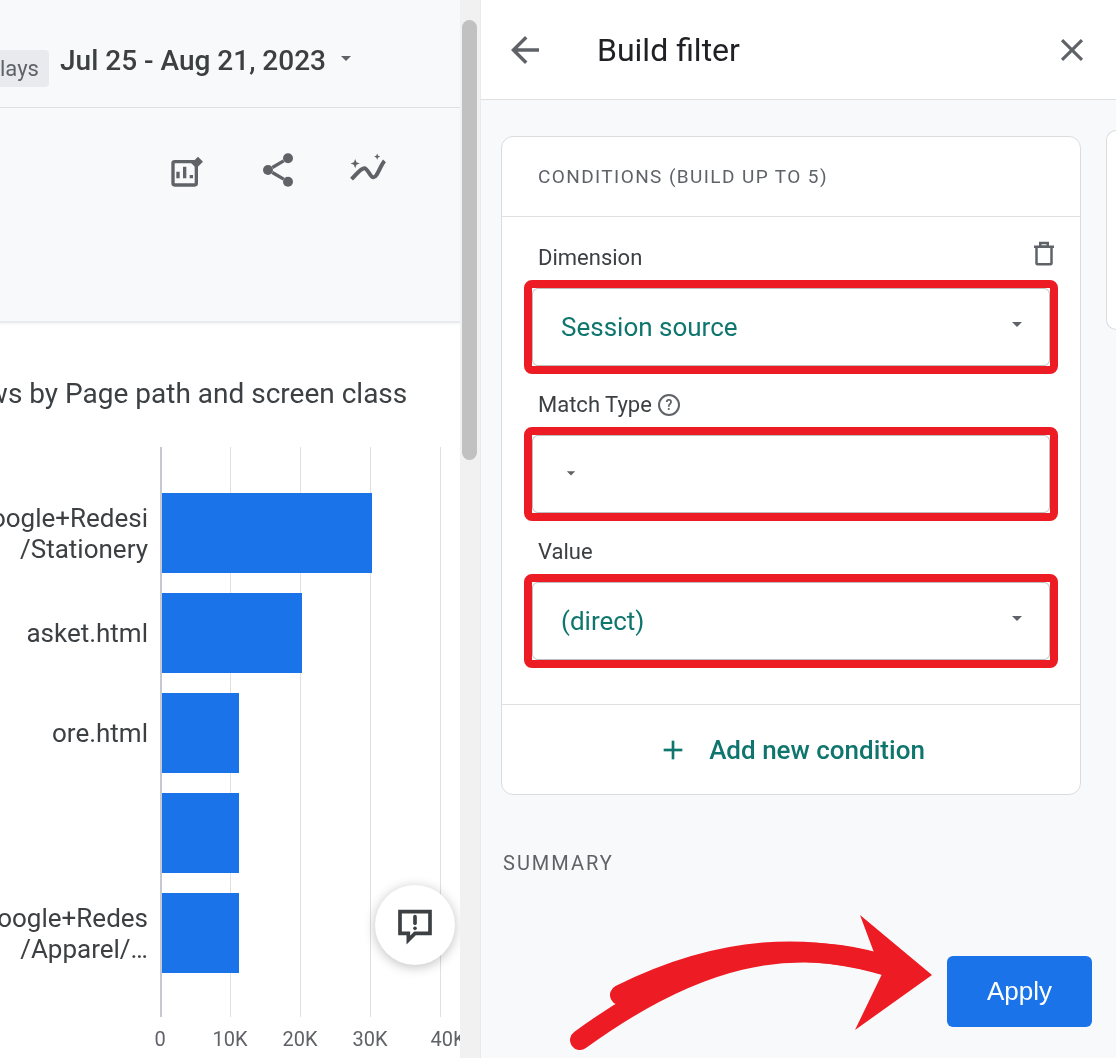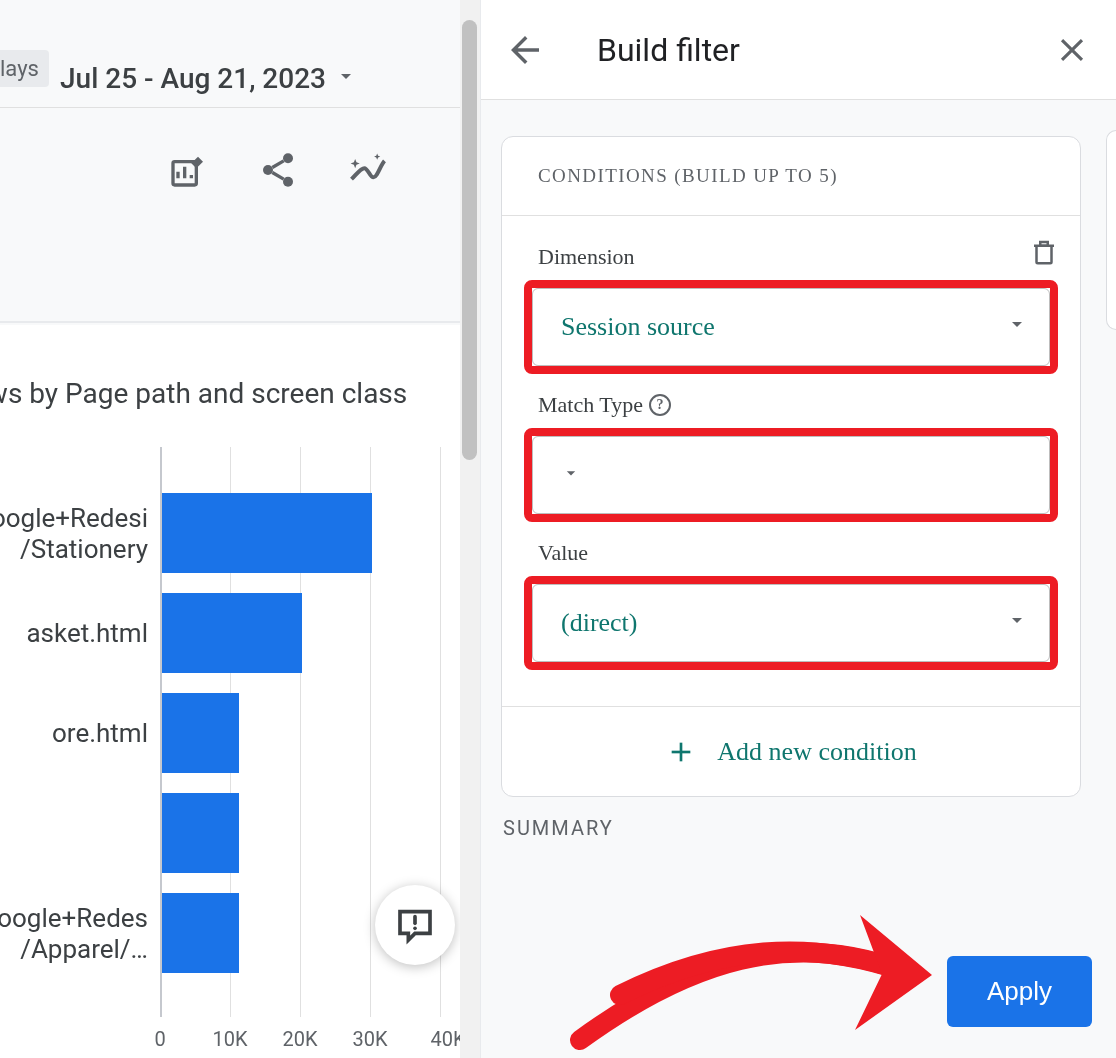--- a/index.html
+++ b/index.html
@@ -37,21 +37,21 @@
     top: 50px;
     background: #e8eaed;
     color: #5f6368;
     font-size: 22px;
     padding: 6px 10px;
     border-radius: 4px;
   }
   .date-range {
     position: absolute;
     left: 60px;
-    top: 62px;
+    top: 44px;
     font-size: 28px;
     font-weight: 500;
     color: #3c4043;
     display: flex;
     align-items: center;
     gap: 8px;
   }
   .date-caret { color:#5f6368; }
   .toolbar {
     position: absolute;
@@ -181,21 +181,20 @@
     color:#202124;
     padding-left: 28px;
   }
 
   .conditions-card {
     margin: 36px 16px 0 20px;
     width: 580px;
     background:#fff;
     border:1px solid #dadce0;
     border-radius:12px;
-    font-family:Liberation Serif, serif;
   }
   .card-label {
     font-size:19px;
     letter-spacing:1.4px;
     color:#5f6368;
     padding:28px 36px 28px;
     border-bottom:1px solid #e0e0e0;
   }
   .condition-body { padding: 28px 22px 18px; position:relative; }
   .field-label {
@@ -241,21 +240,21 @@
     gap:20px;
     border-top:1px solid #e0e0e0;
     height:90px;
     color:#0f766e;
     font-size:26px;
     font-weight:500;
     cursor:pointer;
   }
 
   .summary-label {
-    margin: 19px 0 14px 22px;
+    margin: 56px 0 14px 22px;
     font-size:20px;
     letter-spacing:2px;
     color:#5f6368;
   }
   .summary-chip {
     margin: 0 18px 0 22px;
     border:1.5px solid #1a73e8;
     border-radius:10px;
     padding: 18px 20px;
     color:#1a73e8;

